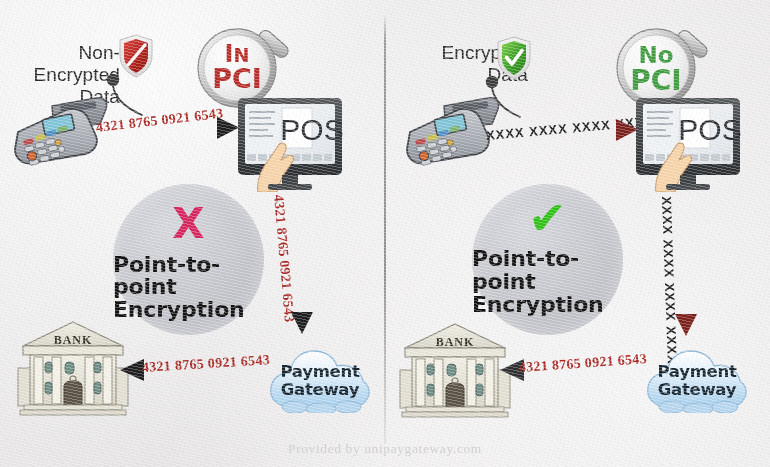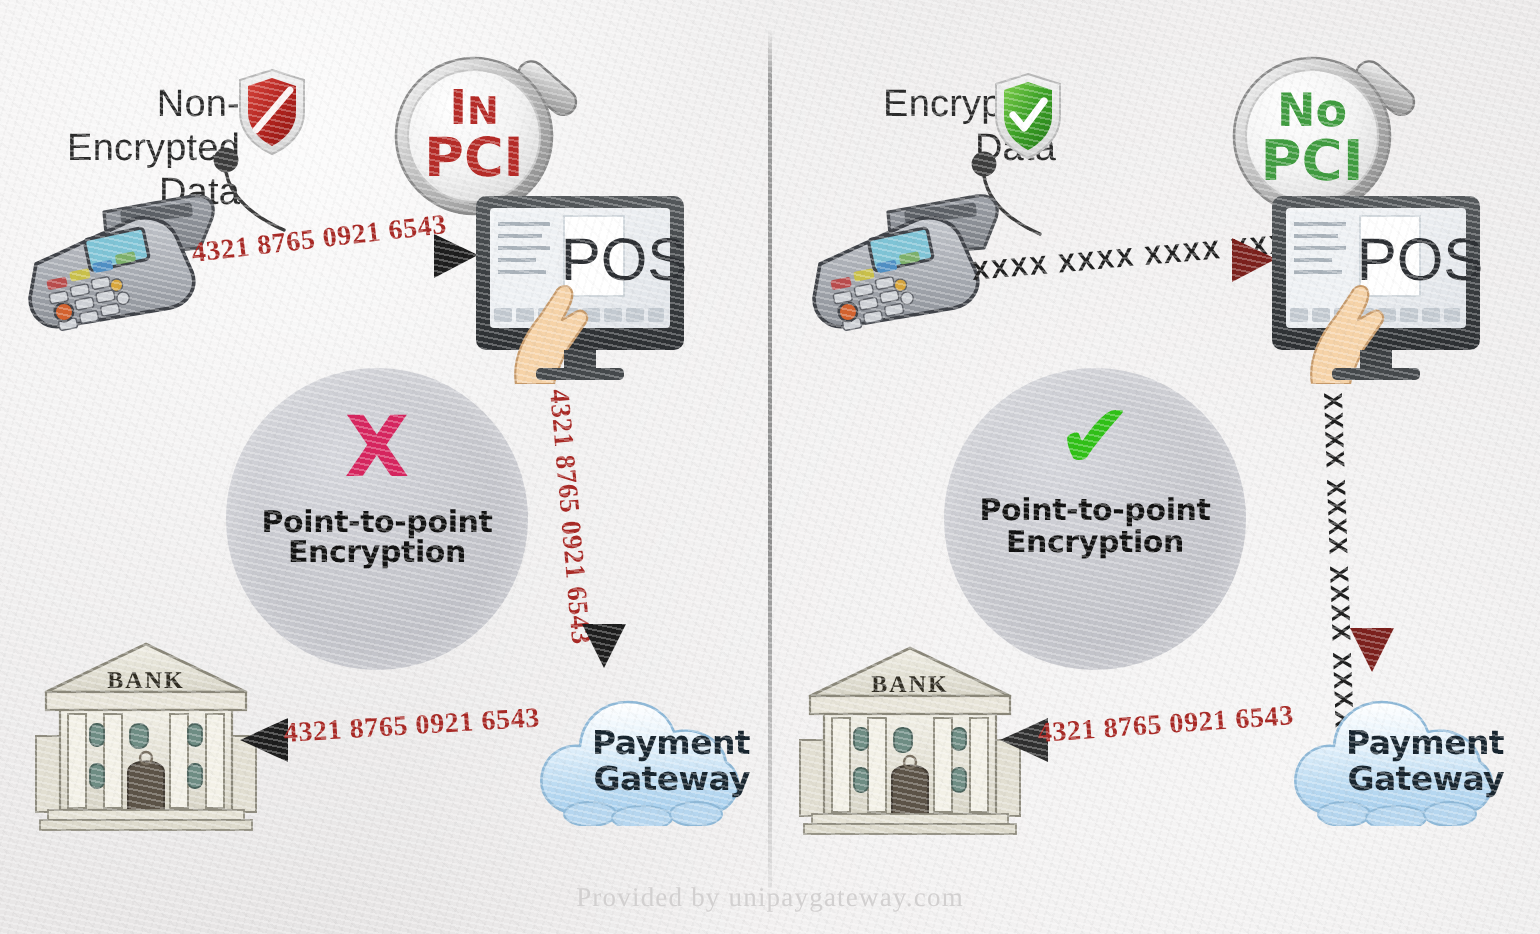--- a/index.html
+++ b/index.html
@@ -50,22 +50,22 @@
 
   
   .p2pcircle{
     position:absolute;border-radius:50%;
     background:radial-gradient(circle at 36% 30%, #d5d6dc 0%, #c6c7cd 48%, #bdbec5 78%, #b5b6bd 100%);
     box-shadow:inset 0 0 18px rgba(255,255,255,.35);
     display:flex;flex-direction:column;align-items:center;justify-content:flex-start;
   }
   .p2ptext{
     font-family:"DejaVu Sans", sans-serif;
-    font-weight:bold;color:#111;text-align:center;
-    font-size:15px;line-height:1.04;letter-spacing:-.2px;
+    font-weight:bold;color:#111;
+    font-size:22px;line-height:1.04;letter-spacing:-.2px;
   }
   .markX{
     font-family:"DejaVu Sans", sans-serif;font-weight:bold;
     font-size:42px;line-height:.8;color:#d6245e;
   }
   .markCheck{
     font-family:"DejaVu Sans", sans-serif;font-weight:bold;
     font-size:46px;line-height:.72;color:#2fc016;
   }
 
@@ -77,21 +77,21 @@
   }
   .xxx{
     position:absolute;color:#1e1e1e;font-weight:bold;
     font-family:"Liberation Sans", sans-serif;
     font-size:13px;white-space:nowrap;letter-spacing:1px;
   }
 
   
   .cloudwrap{position:absolute;}
   .cloudtext{
-    position:absolute;width:100%;text-align:right;
+    position:absolute;width:100%;text-align:center;
     font-family:"DejaVu Sans", sans-serif;font-weight:bold;
     color:#17242e;font-size:16.5px;line-height:1.08;letter-spacing:-.3px;
   }
 
   
   .bank{position:absolute;}
 
   
   #footer{
     left:0;bottom:10px;width:100%;text-align:center;

